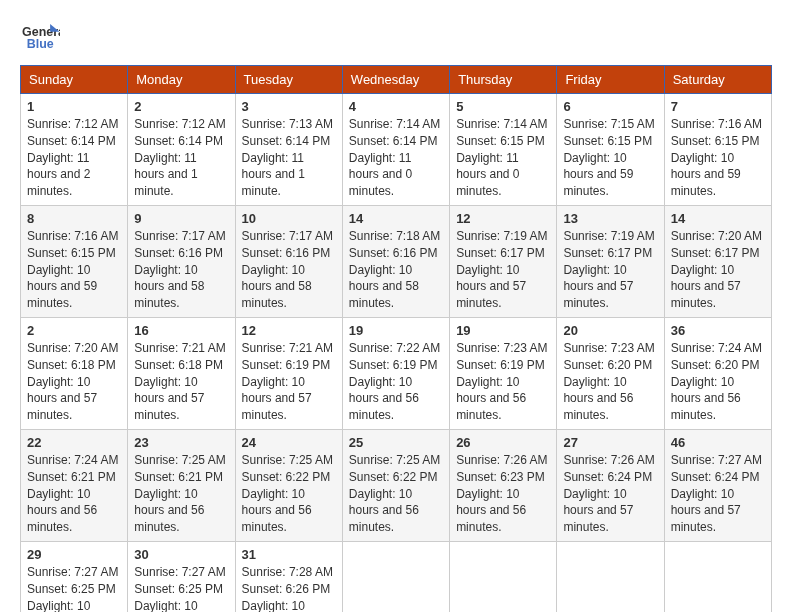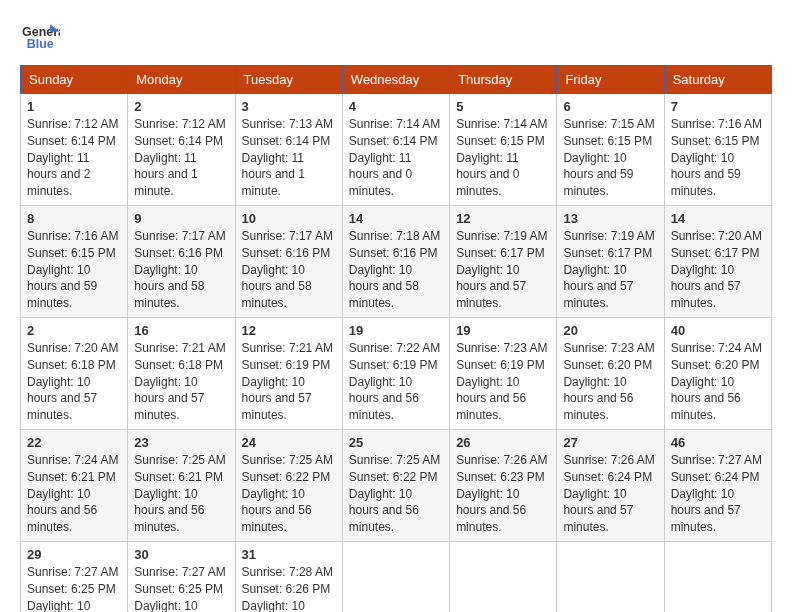--- a/index.html
+++ b/index.html
@@ -127,21 +127,21 @@
         <td><span class="day-number">13</span><span class="day-info">Sunrise: 7:19 AM<br>Sunset: 6:17 PM<br>Daylight: 10 hours and 57 minutes.</span></td>
         <td><span class="day-number">14</span><span class="day-info">Sunrise: 7:20 AM<br>Sunset: 6:17 PM<br>Daylight: 10 hours and 57 minutes.</span></td>
       </tr>
       <tr>
         <td><span class="day-number">2</span><span class="day-info">Sunrise: 7:20 AM<br>Sunset: 6:18 PM<br>Daylight: 10 hours and 57 minutes.</span></td>
         <td><span class="day-number">16</span><span class="day-info">Sunrise: 7:21 AM<br>Sunset: 6:18 PM<br>Daylight: 10 hours and 57 minutes.</span></td>
         <td><span class="day-number">12</span><span class="day-info">Sunrise: 7:21 AM<br>Sunset: 6:19 PM<br>Daylight: 10 hours and 57 minutes.</span></td>
         <td><span class="day-number">19</span><span class="day-info">Sunrise: 7:22 AM<br>Sunset: 6:19 PM<br>Daylight: 10 hours and 56 minutes.</span></td>
         <td><span class="day-number">19</span><span class="day-info">Sunrise: 7:23 AM<br>Sunset: 6:19 PM<br>Daylight: 10 hours and 56 minutes.</span></td>
         <td><span class="day-number">20</span><span class="day-info">Sunrise: 7:23 AM<br>Sunset: 6:20 PM<br>Daylight: 10 hours and 56 minutes.</span></td>
-        <td><span class="day-number">40</span><span class="day-info">Sunrise: 7:24 AM<br>Sunset: 6:20 PM<br>Daylight: 10 hours and 56 minutes.</span></td>
+        <td><span class="day-number">36</span><span class="day-info">Sunrise: 7:24 AM<br>Sunset: 6:20 PM<br>Daylight: 10 hours and 56 minutes.</span></td>
       </tr>
       <tr>
         <td><span class="day-number">22</span><span class="day-info">Sunrise: 7:24 AM<br>Sunset: 6:21 PM<br>Daylight: 10 hours and 56 minutes.</span></td>
         <td><span class="day-number">23</span><span class="day-info">Sunrise: 7:25 AM<br>Sunset: 6:21 PM<br>Daylight: 10 hours and 56 minutes.</span></td>
         <td><span class="day-number">24</span><span class="day-info">Sunrise: 7:25 AM<br>Sunset: 6:22 PM<br>Daylight: 10 hours and 56 minutes.</span></td>
         <td><span class="day-number">25</span><span class="day-info">Sunrise: 7:25 AM<br>Sunset: 6:22 PM<br>Daylight: 10 hours and 56 minutes.</span></td>
         <td><span class="day-number">26</span><span class="day-info">Sunrise: 7:26 AM<br>Sunset: 6:23 PM<br>Daylight: 10 hours and 56 minutes.</span></td>
         <td><span class="day-number">27</span><span class="day-info">Sunrise: 7:26 AM<br>Sunset: 6:24 PM<br>Daylight: 10 hours and 57 minutes.</span></td>
         <td><span class="day-number">46</span><span class="day-info">Sunrise: 7:27 AM<br>Sunset: 6:24 PM<br>Daylight: 10 hours and 57 minutes.</span></td>
       </tr>

